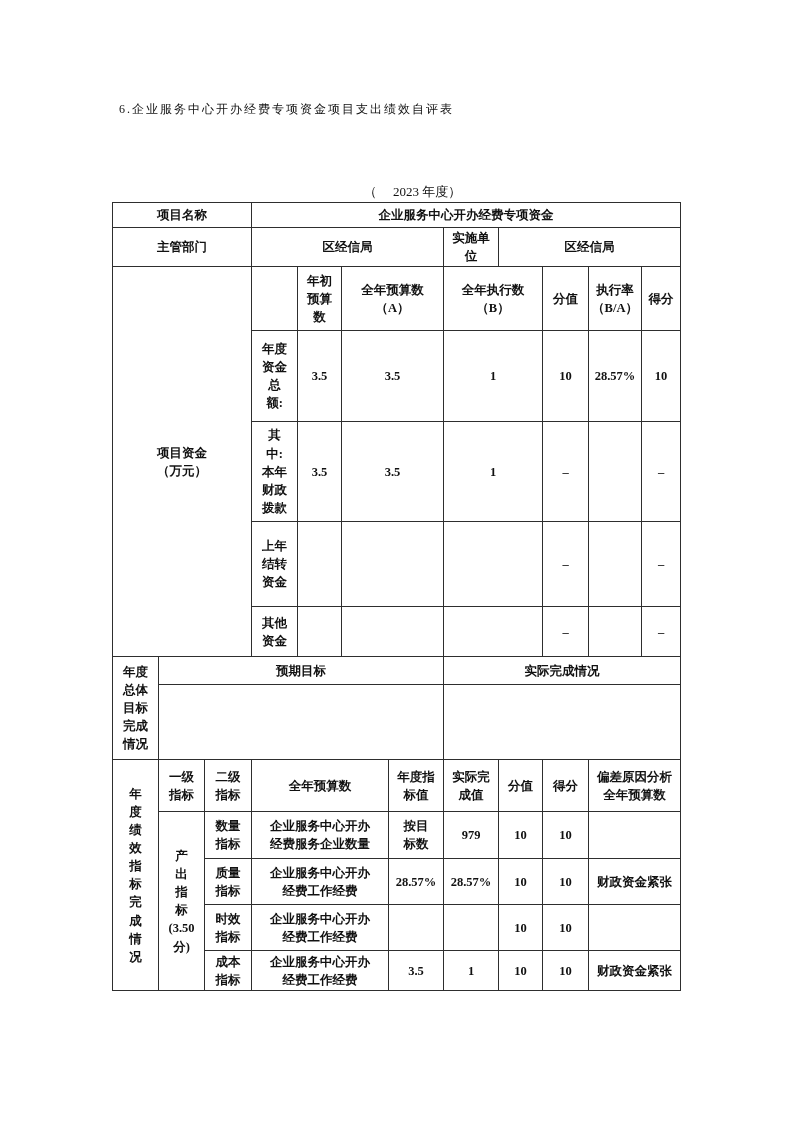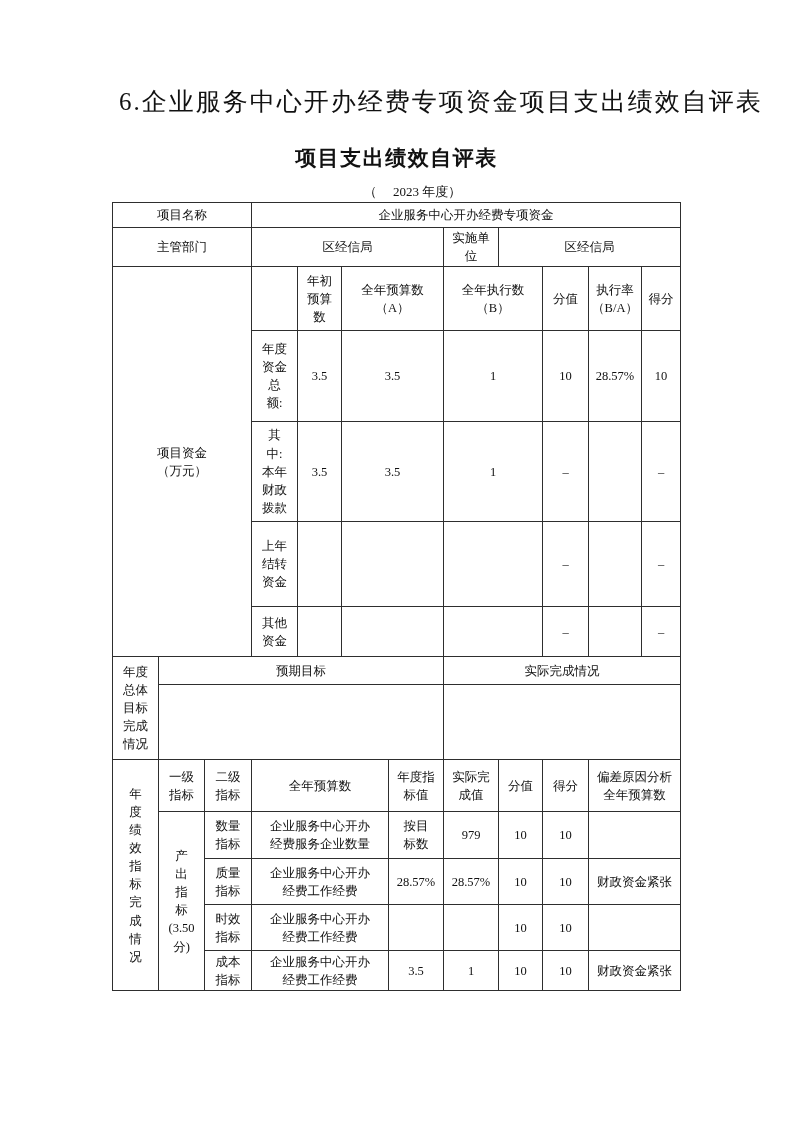--- a/index.html
+++ b/index.html
@@ -6,37 +6,37 @@
   html,body { background:#ffffff; }
   .page {
     position:relative;
     width:793px; height:1122px;
     background:#ffffff;
     margin:0 auto;
     font-family:"Liberation Serif", serif;
     color:#111111;
   }
   .heading {
-    position:absolute; left:119px; top:85px;
-    font-size:25px; letter-spacing:2px;
+    position:absolute; left:119px; top:101px;
+    font-size:12px; letter-spacing:2px;
     white-space:nowrap;
   }
   .doc-title {
     position:absolute; left:0; top:144px; width:793px;
     text-align:center;
     font-family:"Liberation Sans", sans-serif;
     font-weight:bold; font-size:21px; letter-spacing:1.5px;
   }
   .period {
     position:absolute; left:16px; top:183px; width:793px;
     text-align:center; font-size:13px; white-space:pre;
   }
   table.main {
     position:absolute; left:112px; top:202px;
-    width:568px; border-collapse:collapse; table-layout:fixed;
+    width:568px; border-collapse:collapse; table-layout:fixed;font-weight:bold;
   }
   table.main td {
     border:1px solid #2e2e2e;
     text-align:center; vertical-align:middle;
     font-size:12.5px; line-height:1.45;
     padding:1px 2px;
     overflow:hidden;
     word-break:break-all;
   }
   tr.r1{height:25px} tr.r2{height:38px} tr.r3{height:64px} tr.r4{height:91px}
@@ -52,21 +52,20 @@
   .big { font-size:14.5px; line-height:1.35; white-space:pre-line;margin-top:8px; }
   .num-lg { font-size:13.5px; }
   .dash { color:#222; }
 </style>
 </head>
 <body>
 
 <div class="page">
 
   <div class="heading">6.企业服务中心开办经费专项资金项目支出绩效自评表</div>
-  <div class="doc-title">项目支出绩效自评表</div>
   <div class="period">（　 2023 年度）</div>
 
   <table class="main">
     <colgroup>
       <col style="width:46px">
         <col style="width:46px">
         <col style="width:47px">
       <col style="width:46px">
         <col style="width:44px">
         <col style="width:47px">

